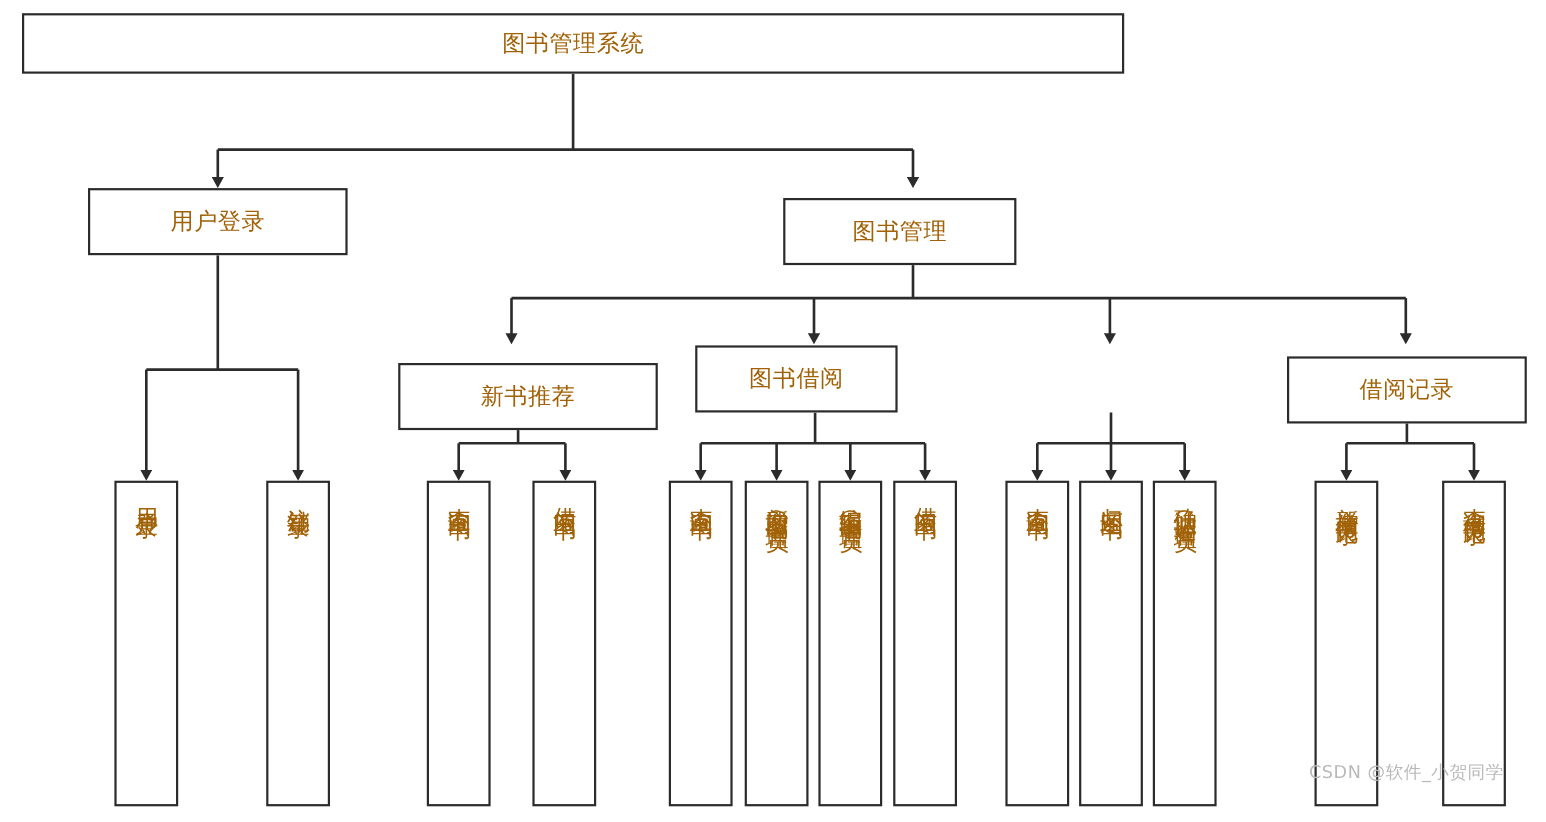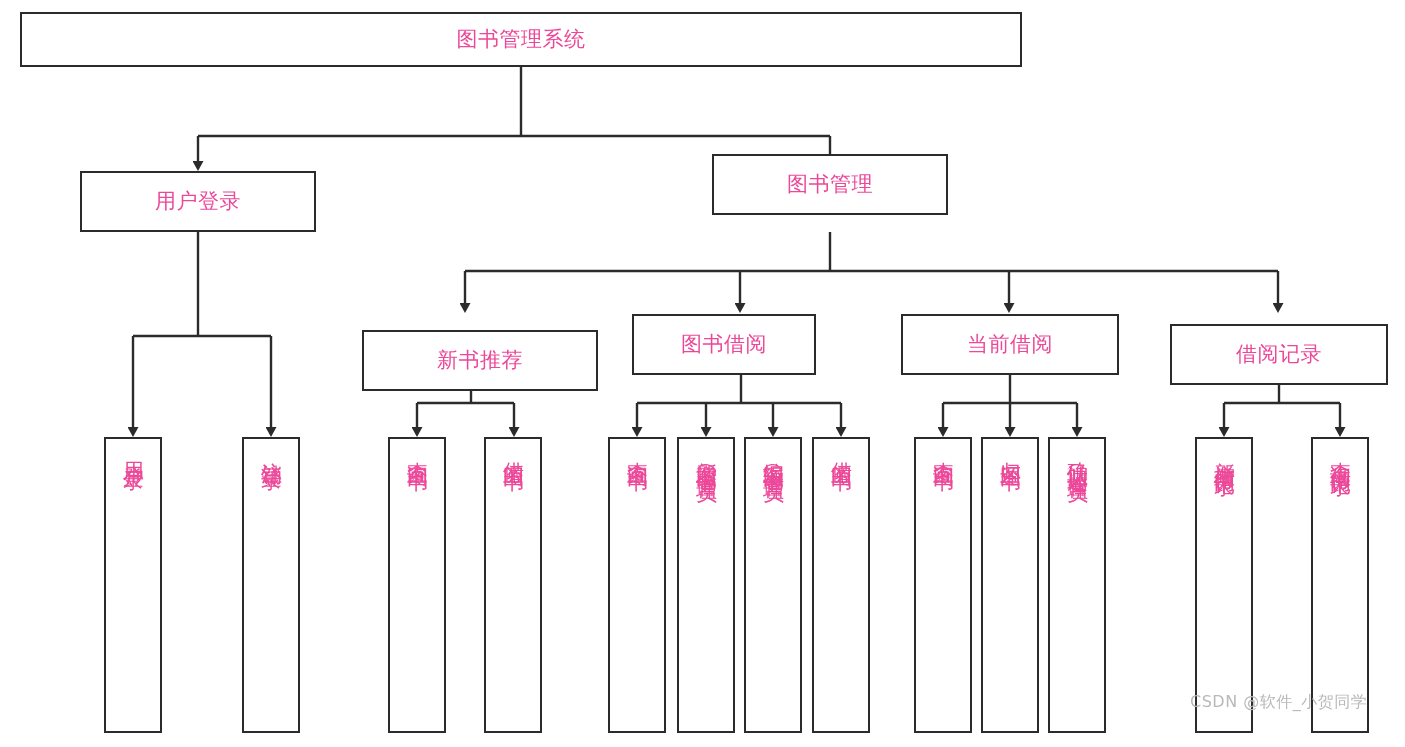--- a/index.html
+++ b/index.html
@@ -33,21 +33,21 @@
     background: #ffffff;
     border: 2px solid #2b2b2b;
     display: flex;
     align-items: center;
     justify-content: center;
     z-index: 2;
   }
   .node .label {
     font-size: 21px;
     line-height: 1.12;
-    color: #ec4899;
+    color: #a16207;
     letter-spacing: 0.5px;
     white-space: nowrap;
     text-align: left;
   }
   .node.leaf {
     align-items: flex-start;
     padding-top: 6px;
   }
   .node.leaf .label {
     writing-mode: vertical-rl;
@@ -125,32 +125,29 @@
     </g>
   </svg>
 
   <div class="node root" style="left:20px; top:12px; width:1002px; height:55px;">
     <span class="label">图书管理系统</span>
   </div>
 
   <div class="node" style="left:80px; top:171px; width:236px; height:61px;">
     <span class="label">用户登录</span>
   </div>
-  <div class="node" style="left:712px; top:154px; width:236px; height:61px;">
+  <div class="node" style="left:712px; top:180px; width:212px; height:61px;">
     <span class="label">图书管理</span>
   </div>
 
   <div class="node" style="left:362px; top:330px; width:236px; height:61px;">
     <span class="label">新书推荐</span>
   </div>
   <div class="node" style="left:632px; top:314px; width:184px; height:61px;">
     <span class="label">图书借阅</span>
-  </div>
-  <div class="node" style="left:901px; top:314px; width:218px; height:61px;">
-    <span class="label">当前借阅</span>
   </div>
   <div class="node" style="left:1170px; top:324px; width:218px; height:61px;">
     <span class="label">借阅记录</span>
   </div>
 
   <div class="node leaf" style="left:104px; top:437px; width:58px; height:296px;">
     <span class="label">用户登录</span>
   </div>
   <div class="node leaf" style="left:242px; top:437px; width:58px; height:296px;">
     <span class="label">注销登录</span>

